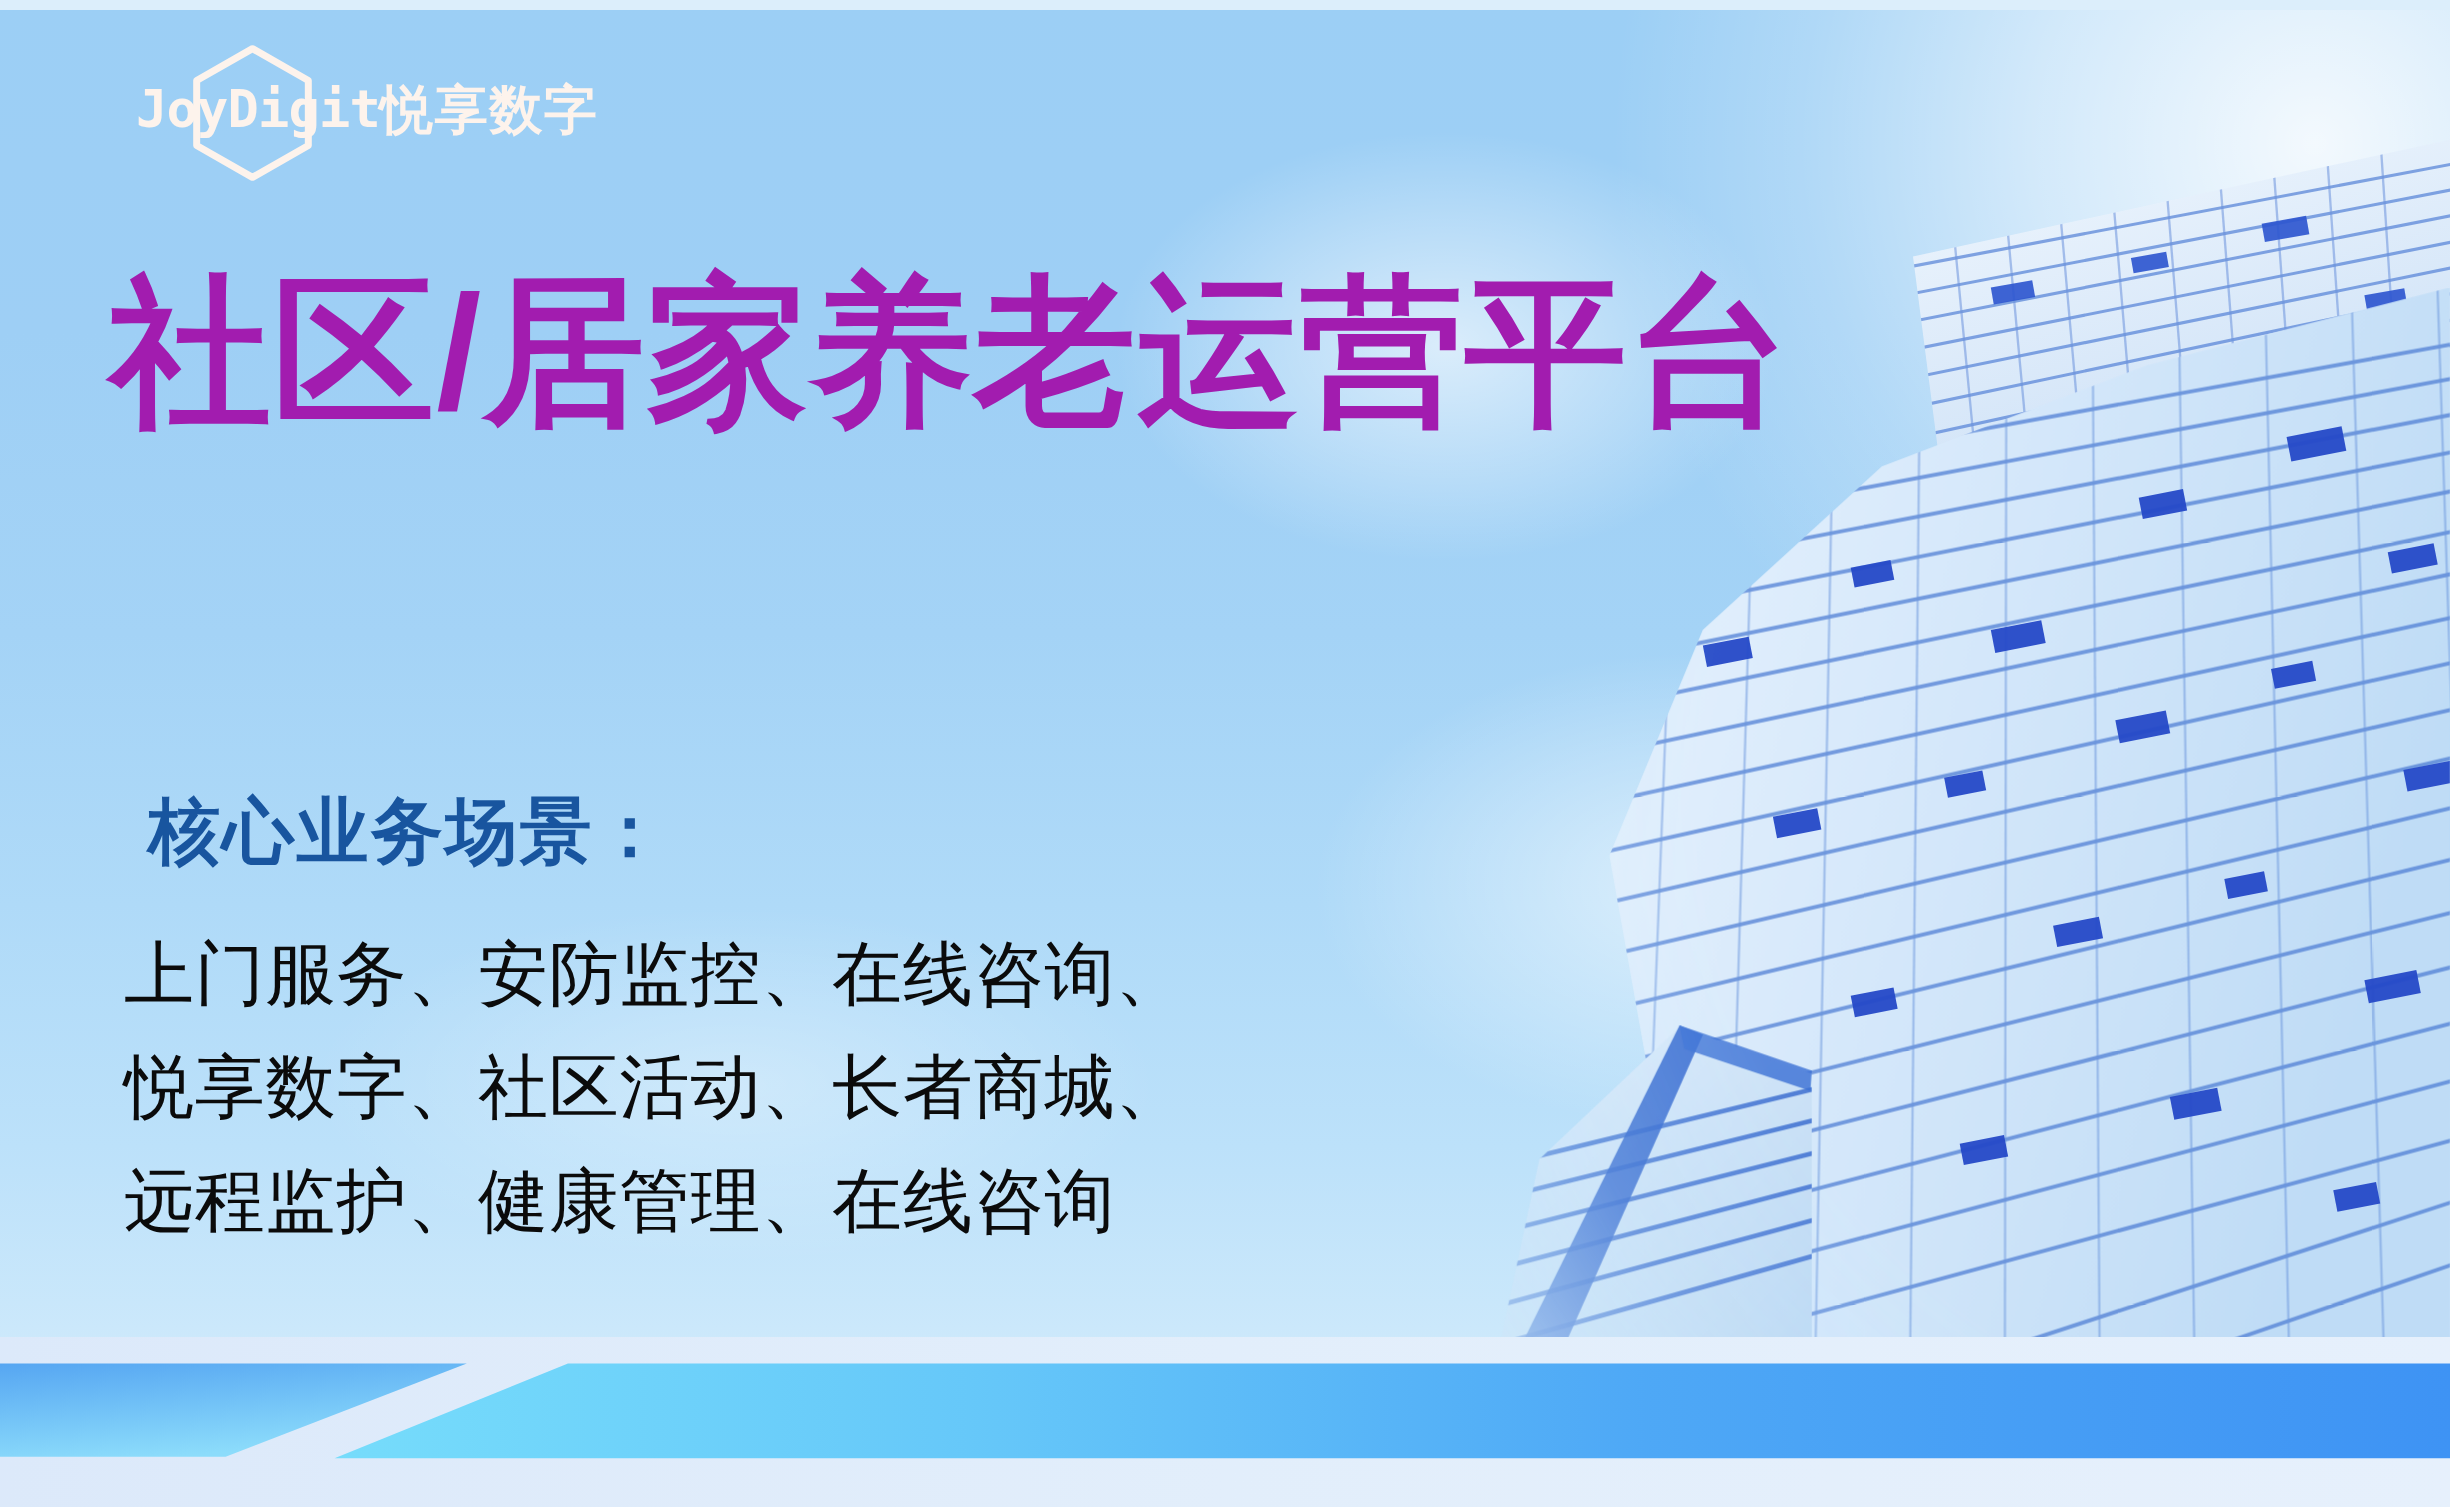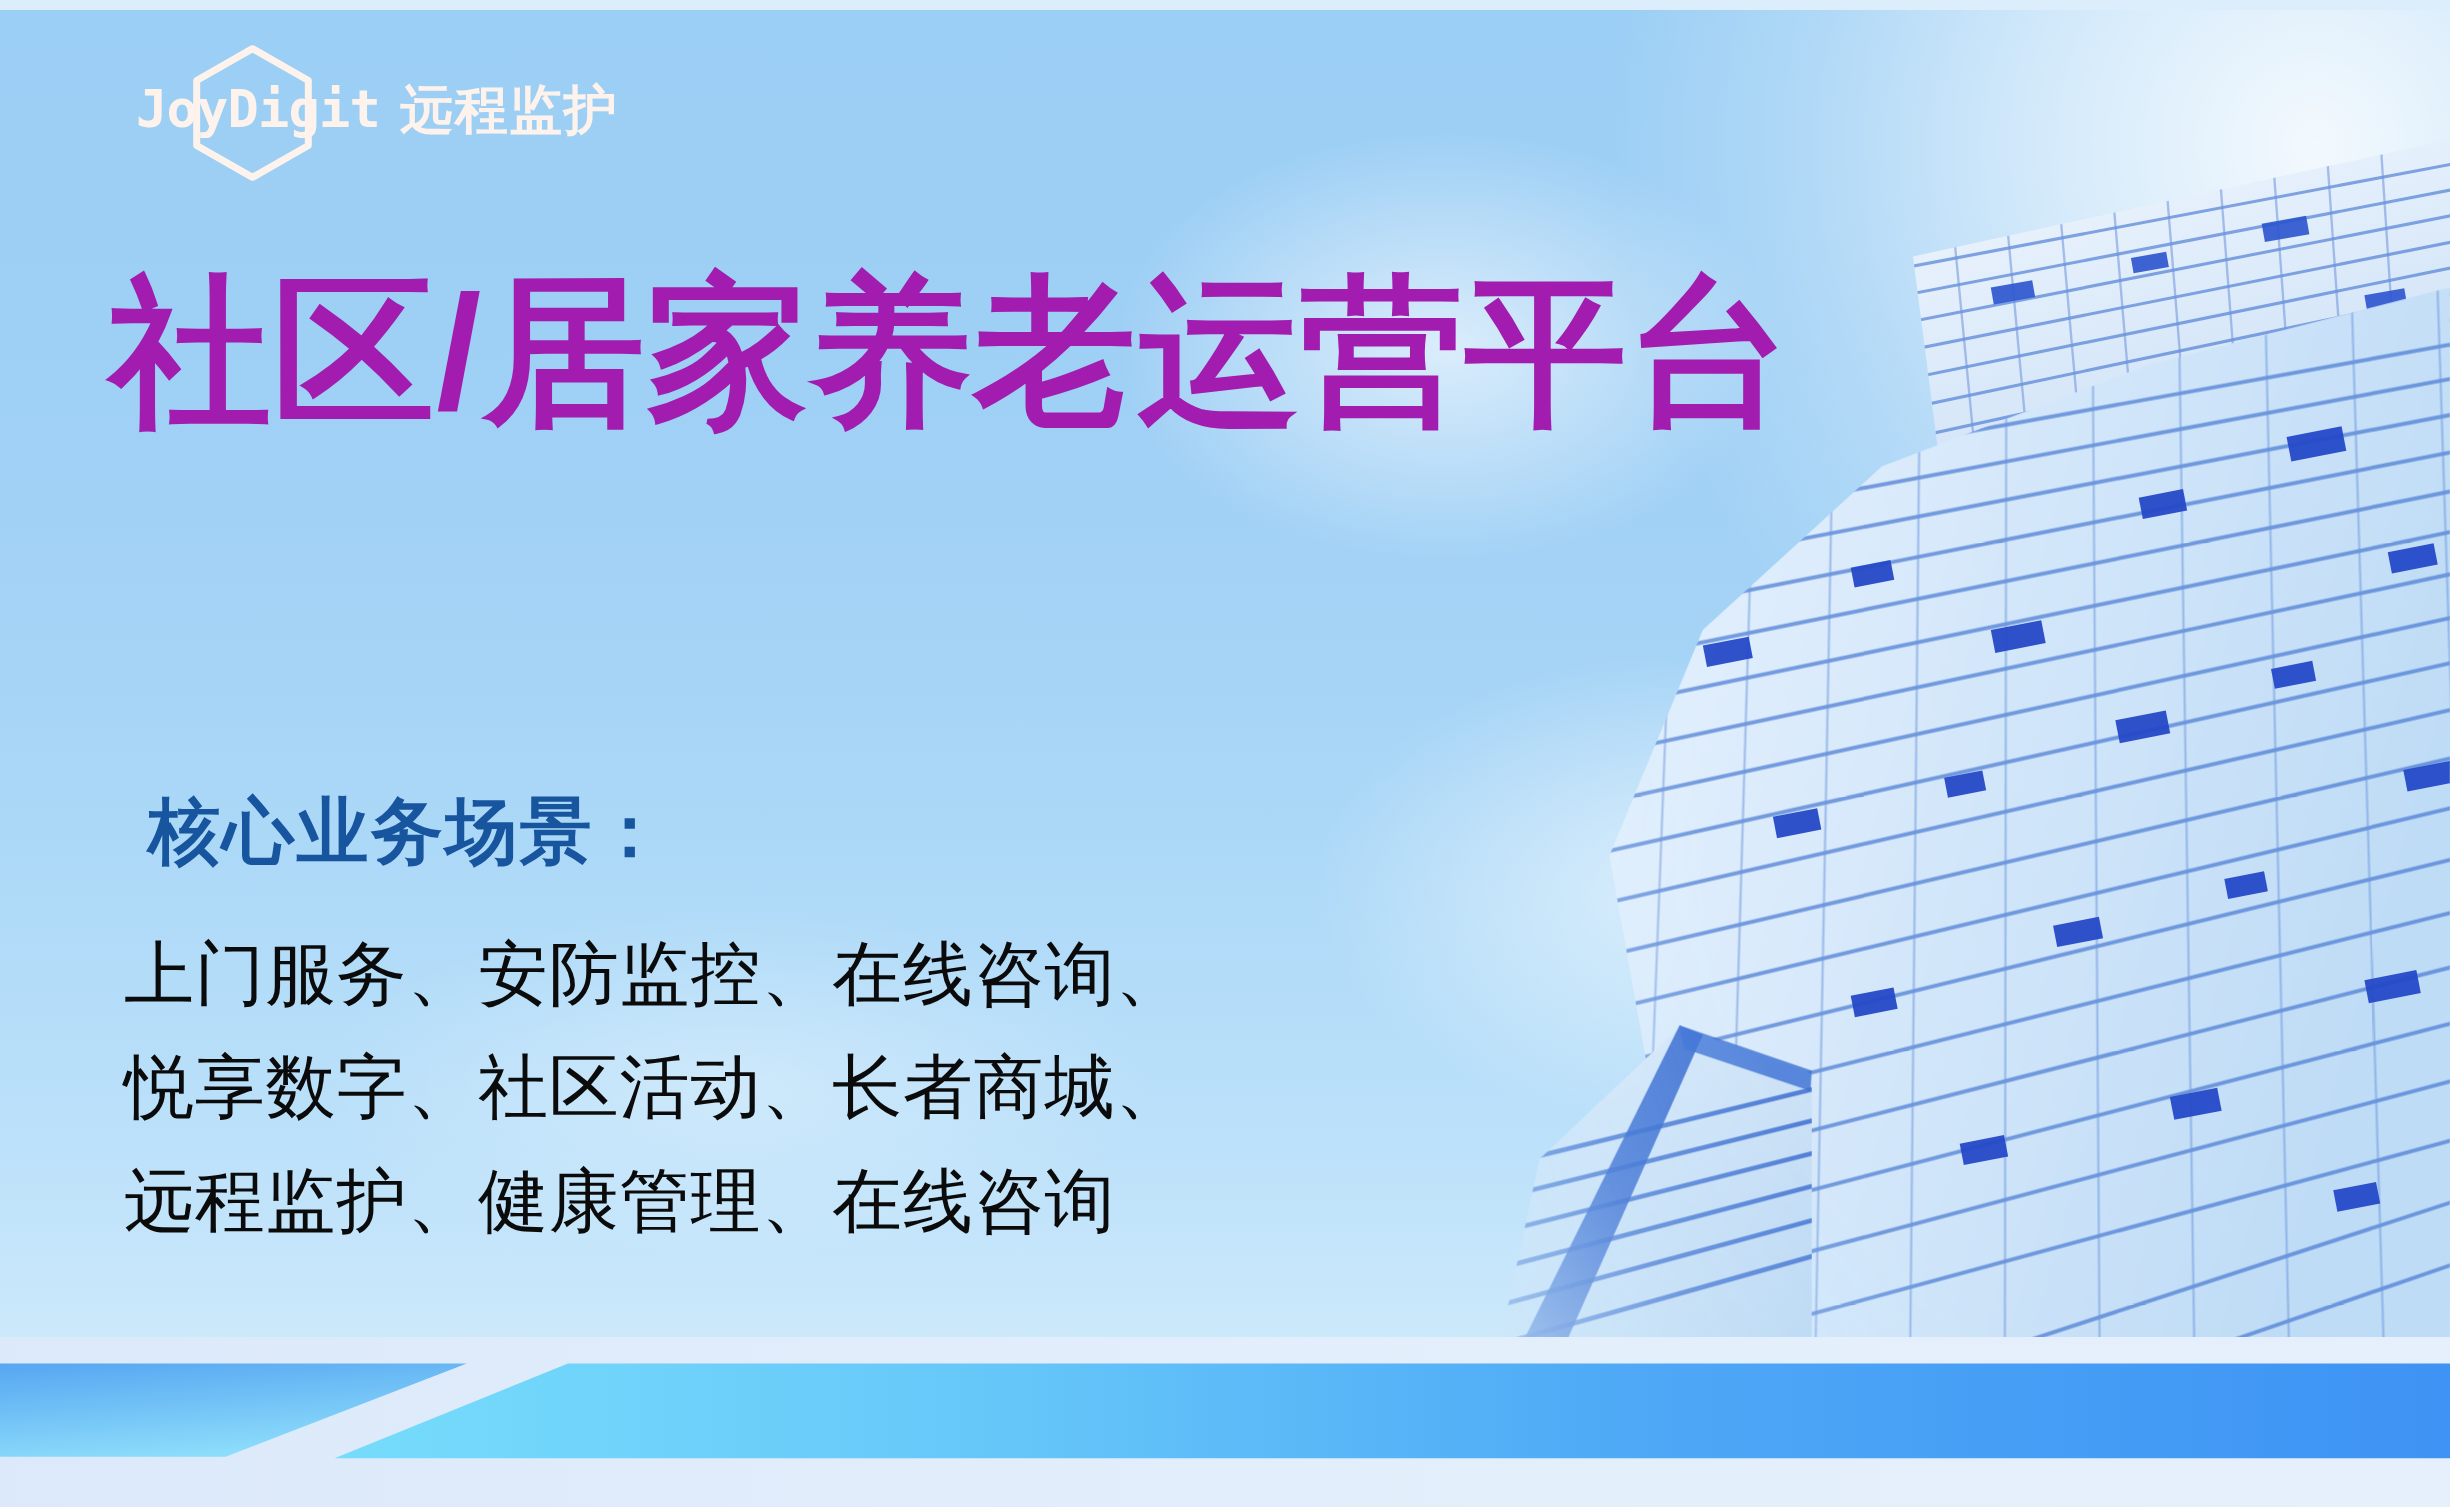--- a/index.html
+++ b/index.html
@@ -102,21 +102,20 @@
   .building-wrap svg { display:block; width:100%; height:100%; }
 
   
   .logo {
     position: absolute;
     left: 136px;
     top: 66px;
     height: 86px;
     display: flex;
     align-items: center;
-    gap: 20px;
   }
   .logo-hex {
     position: absolute;
     left: 56px;
     top: -22px;
     width: 121px;
     height: 138px;
     pointer-events: none;
   }
   .logo-mark {
@@ -340,21 +339,21 @@
       <path d="M 96,1560 L 300,1148 L 330,1160 L 150,1565 Z" fill="#2E63CE" opacity="0.85"></path>
       <path d="M 300,1148 L 470,1206 L 468,1232 L 306,1178 Z" fill="#3A6FD4" opacity="0.8"></path>
     </svg>
   </div>
 
   <div class="logo">
     <svg class="logo-hex" viewBox="0 0 156 178">
       <polygon points="78,6 150,47 150,131 78,172 6,131 6,47" fill="none" stroke="#FDF3EC" stroke-width="9" stroke-linejoin="round"></polygon>
     </svg>
     <span class="logo-mark">JoyDigit</span>
-    <span class="logo-cn">远程监护</span>
+    <span class="logo-cn">悦享数字</span>
   </div>
 
   <div class="headline">社区/居家养老运营平台</div>
 
   <div class="section-heading">核心业务场景：</div>
 
   <div class="scenario-list">
     <div class="scenario-line">上门服务、安防监控、在线咨询、</div>
     <div class="scenario-line">悦享数字、社区活动、长者商城、</div>
     <div class="scenario-line">远程监护、健康管理、在线咨询</div>

